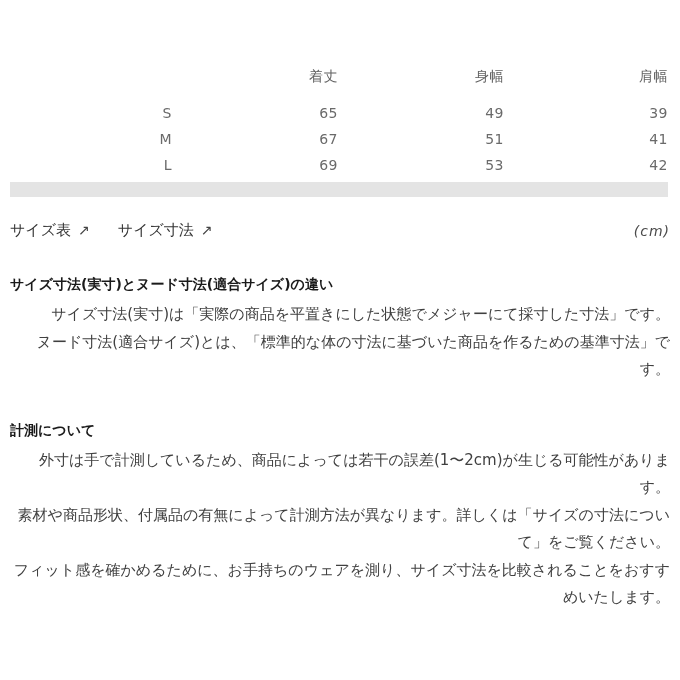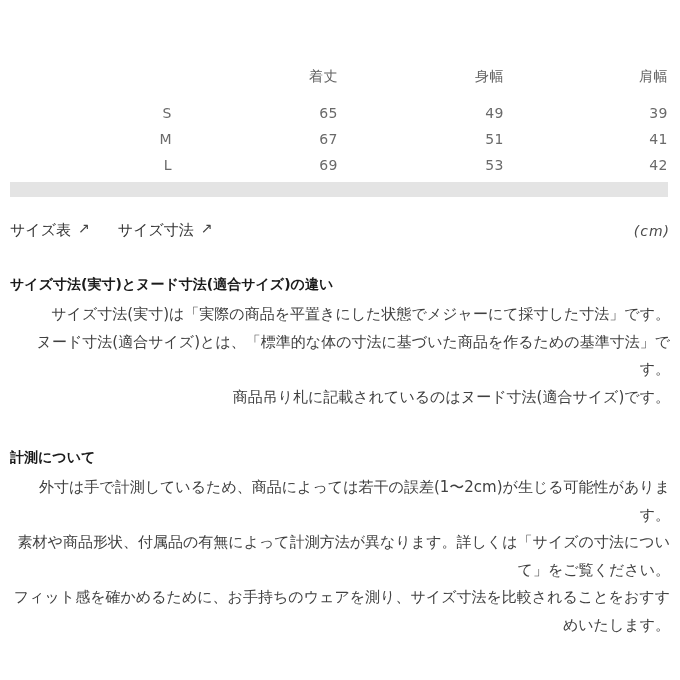--- a/index.html
+++ b/index.html
@@ -46,21 +46,21 @@
   
   .links-row {
     display: flex;
     align-items: center;
     margin: 24px 10px 0 10px;
     font-size: 15px;
     color: #333333;
   }
   .link {
     display: inline-flex;
-    align-items: flex-start;
+    align-items: center;
     gap: 7px;
     cursor: pointer;
   }
   .link + .link { margin-left: 28px; }
   .link .arrow {
     font-size: 14px;
     color: #444444;
     transform: translateY(-1px);
   }
   .unit {
@@ -132,21 +132,20 @@
     <span class="arrow">↗</span>
   </span>
   <span class="unit">(cm)</span>
 </div>
 
 <div class="content">
   <div class="section">
     <h2 class="section-heading">サイズ寸法(実寸)とヌード寸法(適合サイズ)の違い</h2>
     <p>サイズ寸法(実寸)は「実際の商品を平置きにした状態でメジャーにて採寸した寸法」です。</p>
     <p>ヌード寸法(適合サイズ)とは、「標準的な体の寸法に基づいた商品を作るための基準寸法」です。</p>
-    <p>商品吊り札に記載されているのはヌード寸法(適合サイズ)です。</p>
   </div>
 
   <div class="section">
     <h2 class="section-heading">計測について</h2>
     <p>外寸は手で計測しているため、商品によっては若干の誤差(1〜2cm)が生じる可能性があります。</p>
     <p>素材や商品形状、付属品の有無によって計測方法が異なります。詳しくは「サイズの寸法について」をご覧ください。</p>
     <p>フィット感を確かめるために、お手持ちのウェアを測り、サイズ寸法を比較されることをおすすめいたします。</p>
   </div>
 </div>
 

